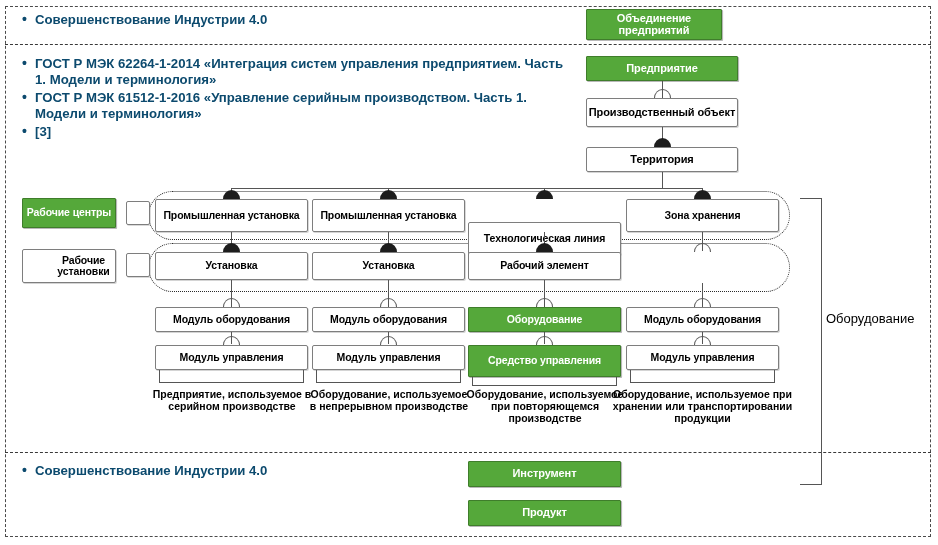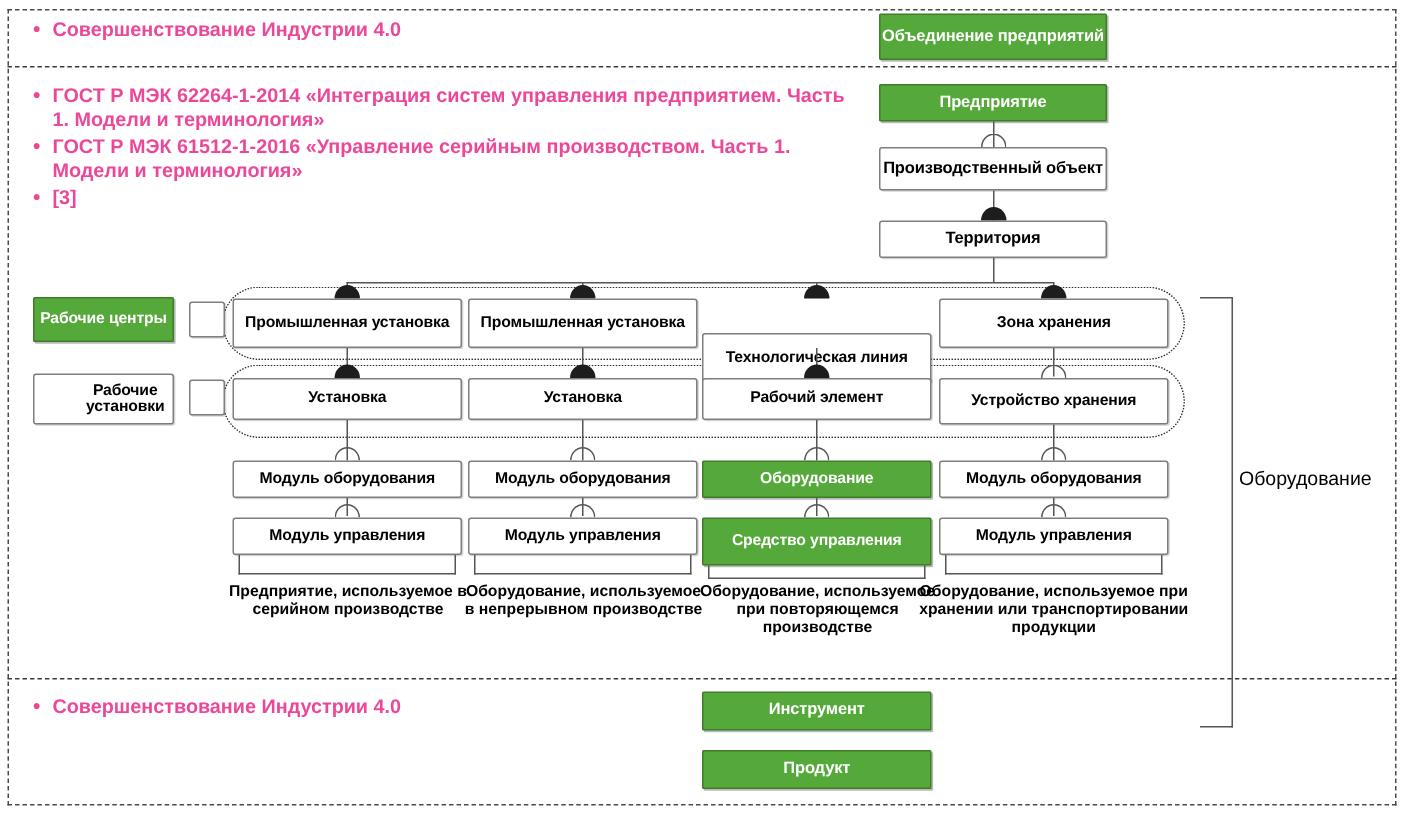--- a/index.html
+++ b/index.html
@@ -52,21 +52,21 @@
            line-height:1.16;color:#000;}
 
   
   .rbracket{position:absolute;box-sizing:border-box;border:1.4px solid #555;border-left:none;}
   .rlabel{position:absolute;font-size:13px;font-weight:normal;color:#000;white-space:nowrap;}
 
   
   .bullets{position:absolute;}
   .bullets ul{margin:0;padding:0;list-style:none;}
   .bullets li{position:relative;padding-left:15px;margin:0 0 2px 0;
-              font-size:13.2px;font-weight:bold;line-height:1.22;color:#ec4899;}
+              font-size:13.2px;font-weight:bold;line-height:1.22;color:#0c4a6e;}
   .bullets li::before{content:"•";position:absolute;left:2px;top:-1px;font-size:14px;}
   .bullets.small li{font-size:13.2px;}
 </style>
 </head>
 <body>
 
 <div id="stage">
 
   <div class="frame"></div>
   <div class="hdiv" style="top:44px;"></div>
@@ -85,21 +85,21 @@
       <li>[3]</li>
     </ul>
   </div>
 
   <div class="bullets" style="left:20px;top:463px;width:460px;">
     <ul>
         <li>Совершенствование Индустрии 4.0</li>
       </ul>
   </div>
 
-  <div class="node green big" style="left:586px;top:9px;width:152px;height:31px;">Объединение предприятий</div>
+  <div class="node green big" style="left:586px;top:9px;width:136px;height:31px;">Объединение предприятий</div>
 
   <div class="node green big" style="left:586px;top:56px;width:152px;height:25px;">Предприятие</div>
 
   <div class="vline" style="left:662px;top:81px;height:17px;"></div>
   <div class="capOpen" style="left:654px;top:89px;"></div>
 
   <div class="node white big" style="left:586px;top:98px;width:152px;height:29px;">Производственный объект</div>
 
   <div class="vline" style="left:662px;top:127px;height:20px;"></div>
   <div class="capFill" style="left:654px;top:138px;"></div>
@@ -174,21 +174,20 @@
 
   <div class="bracket" style="left:472px;top:377px;width:145px;height:9px;"></div>
   <div class="caption" style="left:465px;top:388px;width:160px;">Оборудование, используемое при повторяющемся производстве</div>
 
   <div class="vline" style="left:702px;top:188px;height:9px;"></div>
   <div class="capFill" style="left:694px;top:190px;"></div>
   <div class="node white" style="left:626px;top:199px;width:153px;height:33px;">Зона хранения</div>
 
   <div class="vline" style="left:702px;top:232px;height:19px;"></div>
   <div class="capOpen" style="left:694px;top:243px;"></div>
-  <div class="node white" style="left:626px;top:252px;width:153px;height:31px;">Устройство хранения</div>
 
   <div class="vline" style="left:702px;top:283px;height:24px;"></div>
   <div class="capOpen" style="left:694px;top:298px;"></div>
   <div class="node white" style="left:626px;top:307px;width:153px;height:25px;">Модуль оборудования</div>
 
   <div class="vline" style="left:702px;top:332px;height:12px;"></div>
   <div class="capOpen" style="left:694px;top:336px;"></div>
   <div class="node white" style="left:626px;top:345px;width:153px;height:25px;">Модуль управления</div>
 
   <div class="bracket" style="left:630px;top:370px;width:145px;height:13px;"></div>

